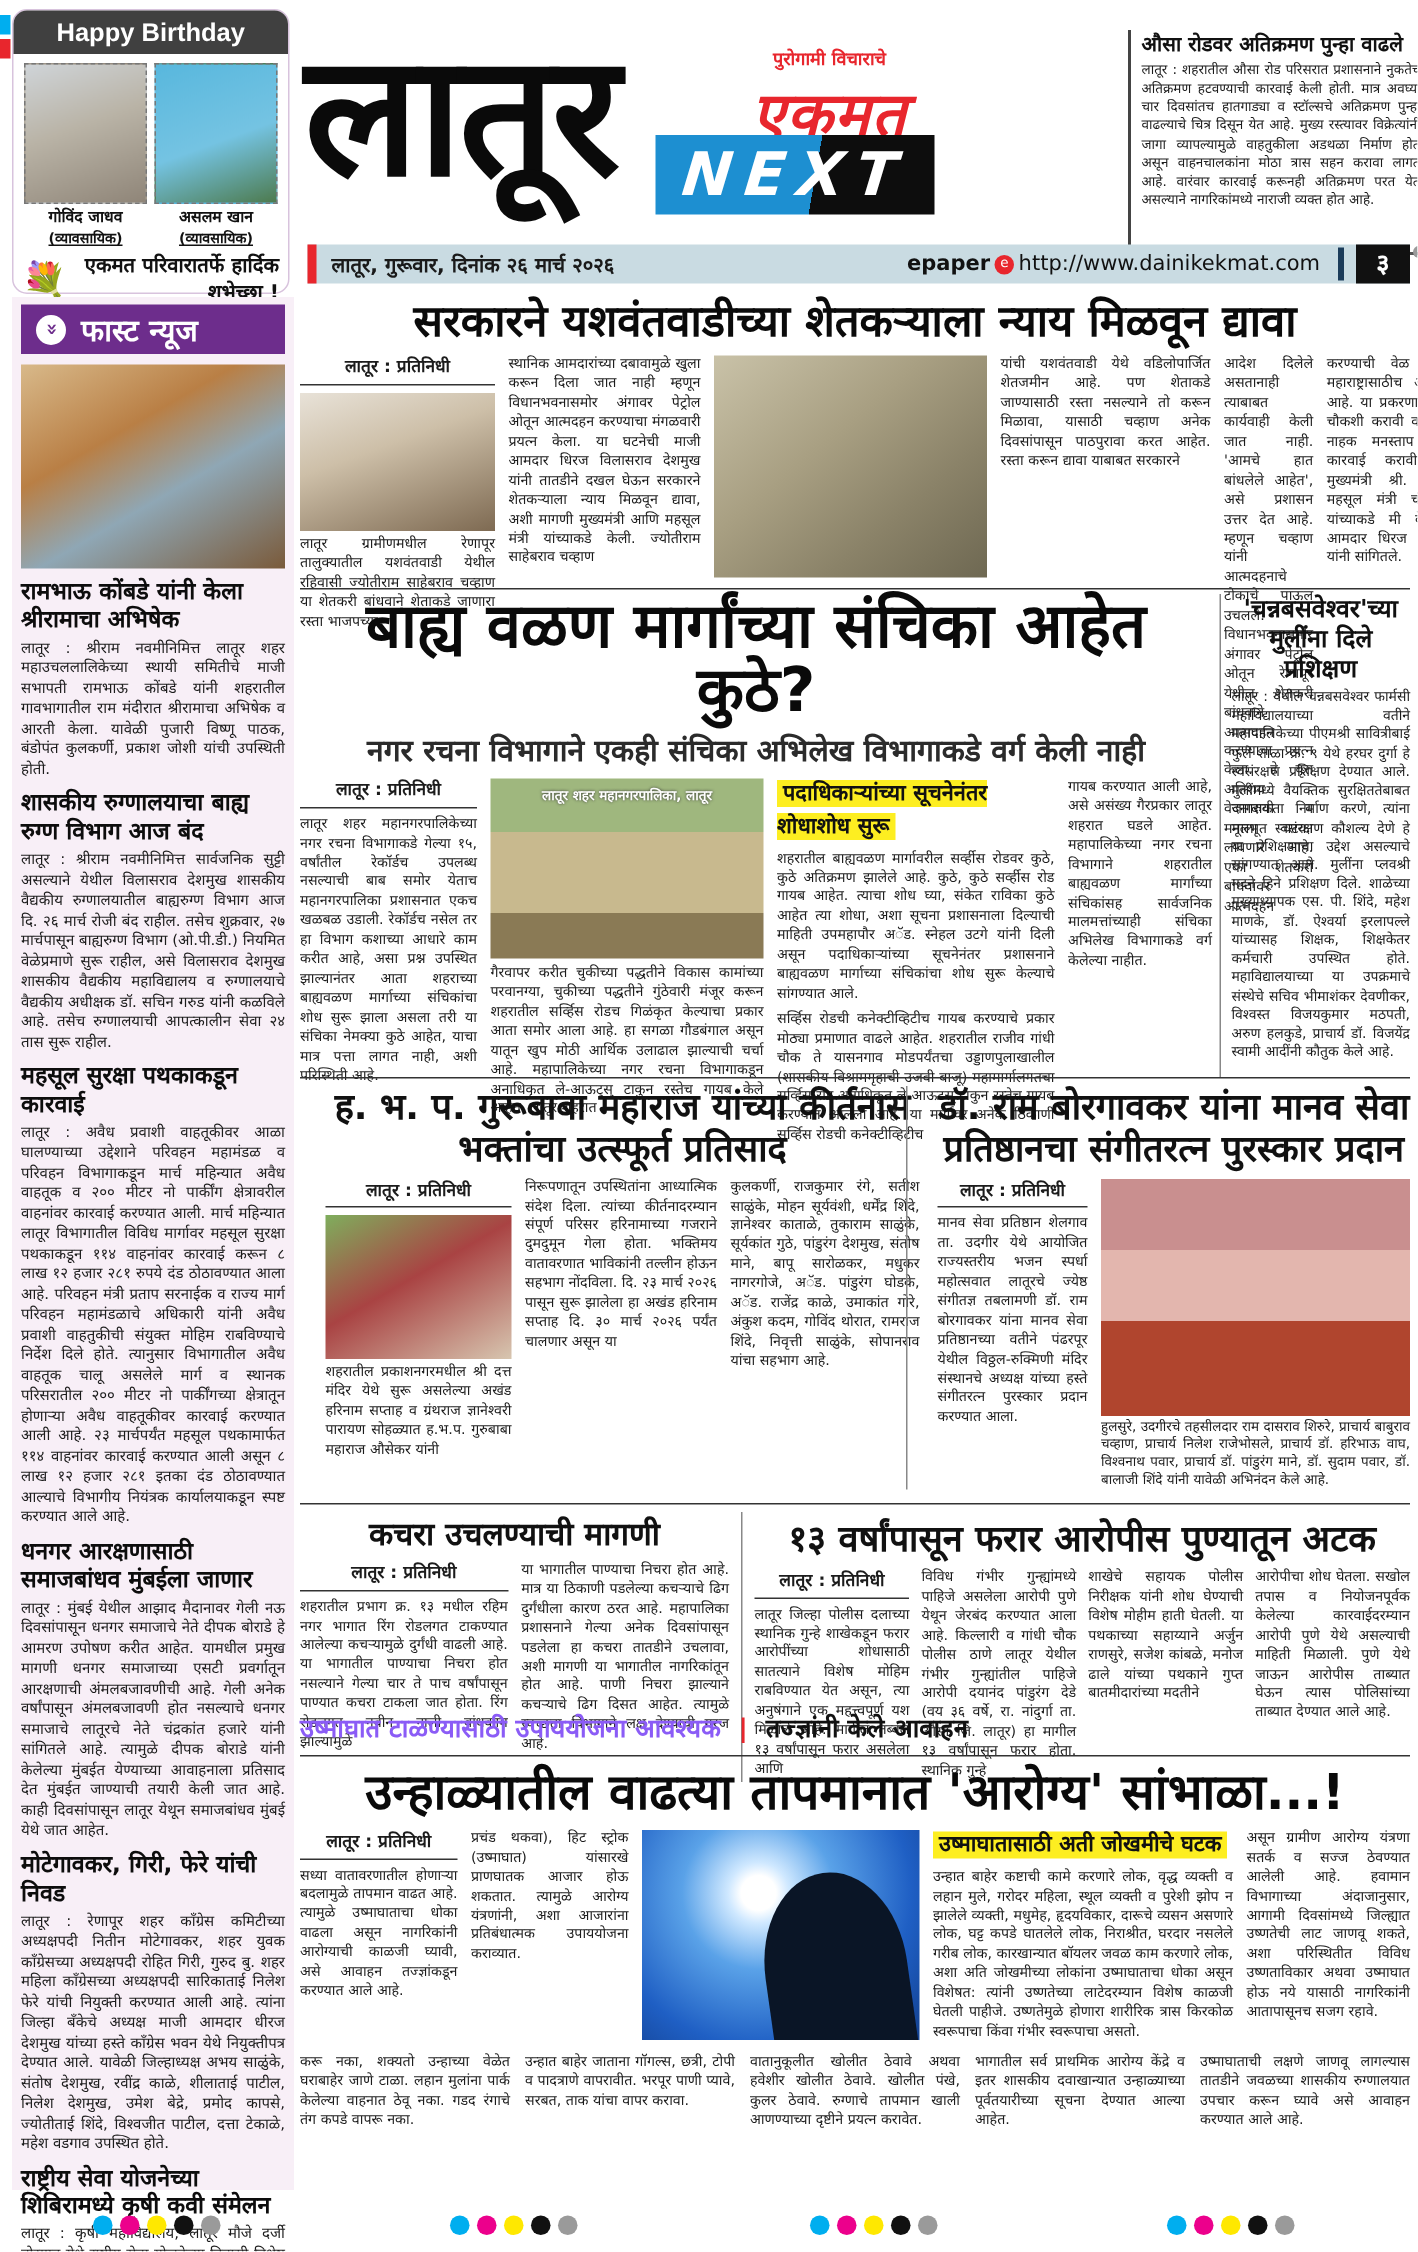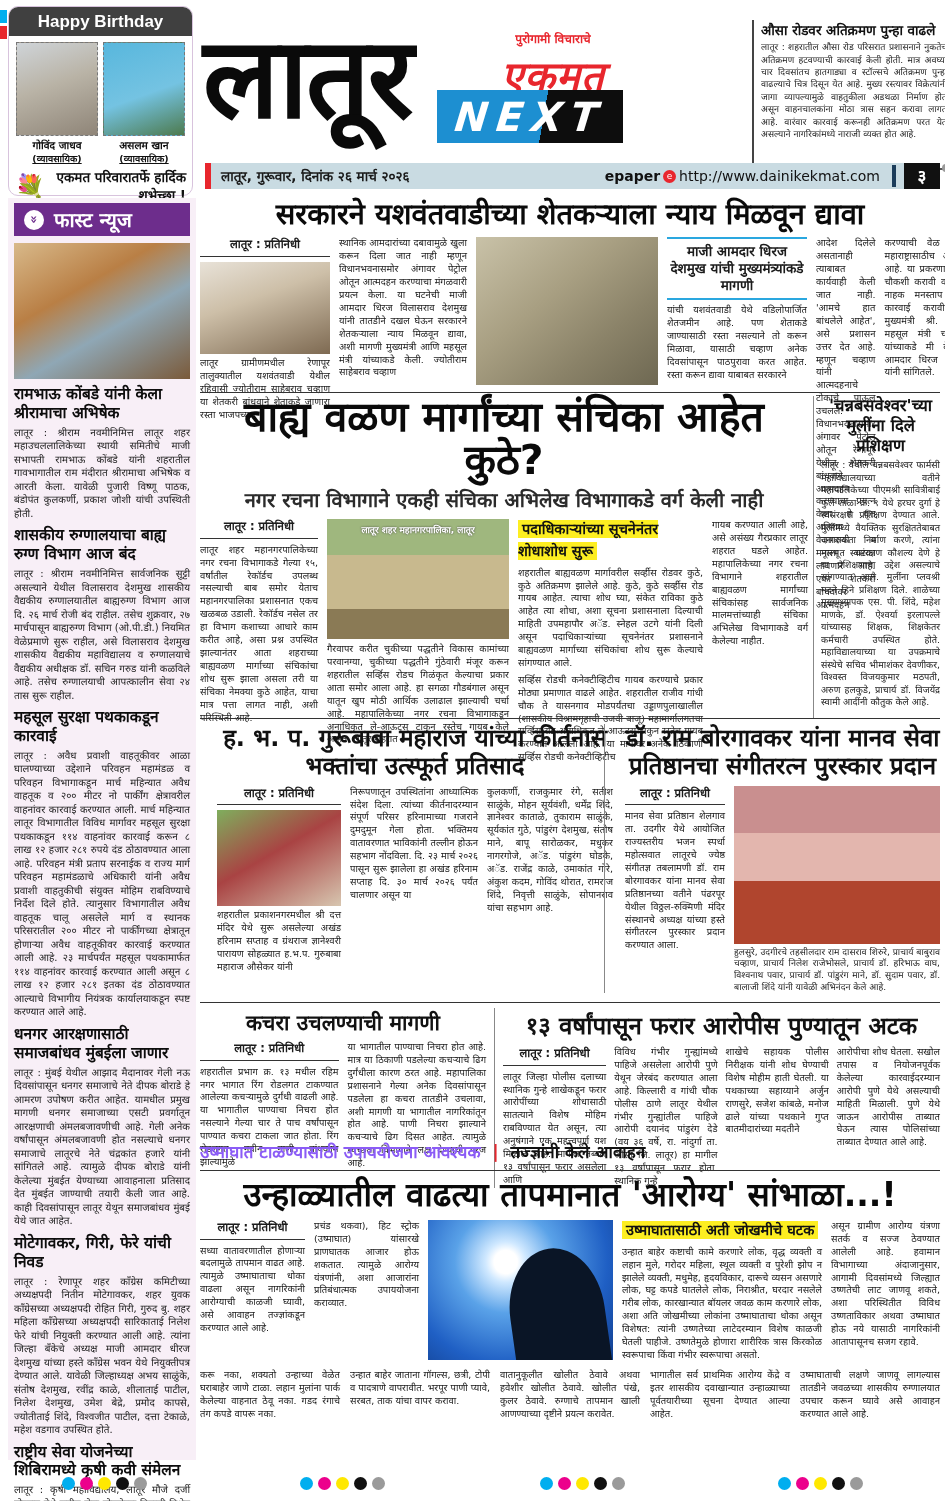--- a/index.html
+++ b/index.html
@@ -188,21 +188,20 @@
     <h1 class="h-xl">सरकारने यशवंतवाडीच्या शेतकऱ्याला न्याय मिळवून द्यावा</h1>
     <div class="cols">
       <div class="col jtxt" style="width:130px;flex:none;">
         <div class="byline">लातूर : प्रतिनिधी</div>
         <div class="p-portrait"></div>
         <span>लातूर ग्रामीणमधील रेणापूर तालुक्यातील यशवंतवाडी येथील रहिवासी ज्योतीराम साहेबराव चव्हाण या शेतकरी बांधवाने शेताकडे जाणारा रस्ता भाजपच्या</span>
       </div>
       <div class="col jtxt" style="width:128px;flex:none;">स्थानिक आमदारांच्या दबावामुळे खुला करून दिला जात नाही म्हणून विधानभवनासमोर अंगावर पेट्रोल ओतून आत्मदहन करण्याचा मंगळवारी प्रयत्न केला. या घटनेची माजी आमदार धिरज विलासराव देशमुख यांनी तातडीने दखल घेऊन सरकारने शेतकऱ्याला न्याय मिळवून द्यावा, अशी मागणी मुख्यमंत्री आणि महसूल मंत्री यांच्याकडे केली. ज्योतीराम साहेबराव चव्हाण</div>
       <div class="pho p-police"></div>
       <div class="col jtxt" style="width:140px;flex:none;">
-        <div class="bluebox">माजी आमदार धिरज देशमुख यांची मुख्यमंत्र्यांकडे मागणी</div>
         <span>यांची यशवंतवाडी येथे वडिलोपार्जित शेतजमीन आहे. पण शेताकडे जाण्यासाठी रस्ता नसल्याने तो करून मिळावा, यासाठी चव्हाण अनेक दिवसांपासून पाठपुरावा करत आहेत. रस्ता करून द्यावा याबाबत सरकारने</span>
       </div>
       <div class="col jtxt" style="flex:1;">आदेश दिलेले असतानाही त्याबाबत कार्यवाही केली जात नाही. 'आमचे हात बांधलेले आहेत', असे प्रशासन उत्तर देत आहे. म्हणून चव्हाण यांनी आत्मदहनाचे टोकाचे पाऊल उचलले. विधानभवनासमोर अंगावर पेट्रोल ओतून रेणापूर येथील शेतकरी बांधवाने आत्मदहन करण्याचा प्रयत्न केला. हे वृत्त अतिशय वेदनादायी व मनाला चटका लावणारे आहे. एका शेतकरी बांधवांवर आत्मदहन</div>
       <div class="col jtxt" style="width:128px;flex:none;">करण्याची वेळ यावी ही घटना महाराष्ट्रासाठीच अत्यंत धक्कादायक आहे. या प्रकरणाची तातडीने सखोल चौकशी करावी व शेतकरी बांधवाला नाहक मनस्ताप देणाऱ्या दोषींवर कारवाई करावी, अशी मागणी मुख्यमंत्री श्री. देवेंद्र फडणवीस, महसूल मंत्री चंद्रशेखर बावनकुळे यांच्याकडे मी केली, असे माजी आमदार धिरज विलासराव देशमुख यांनी सांगितले.</div>
     </div>
   </div>
   <div class="rule" style="top:392px;"></div>
 
   <div class="story" style="left:200px;top:396px;width:608px;">
     <h1 class="h-xxl">बाह्य वळण मार्गांच्या संचिका आहेत कुठे?</h1>

